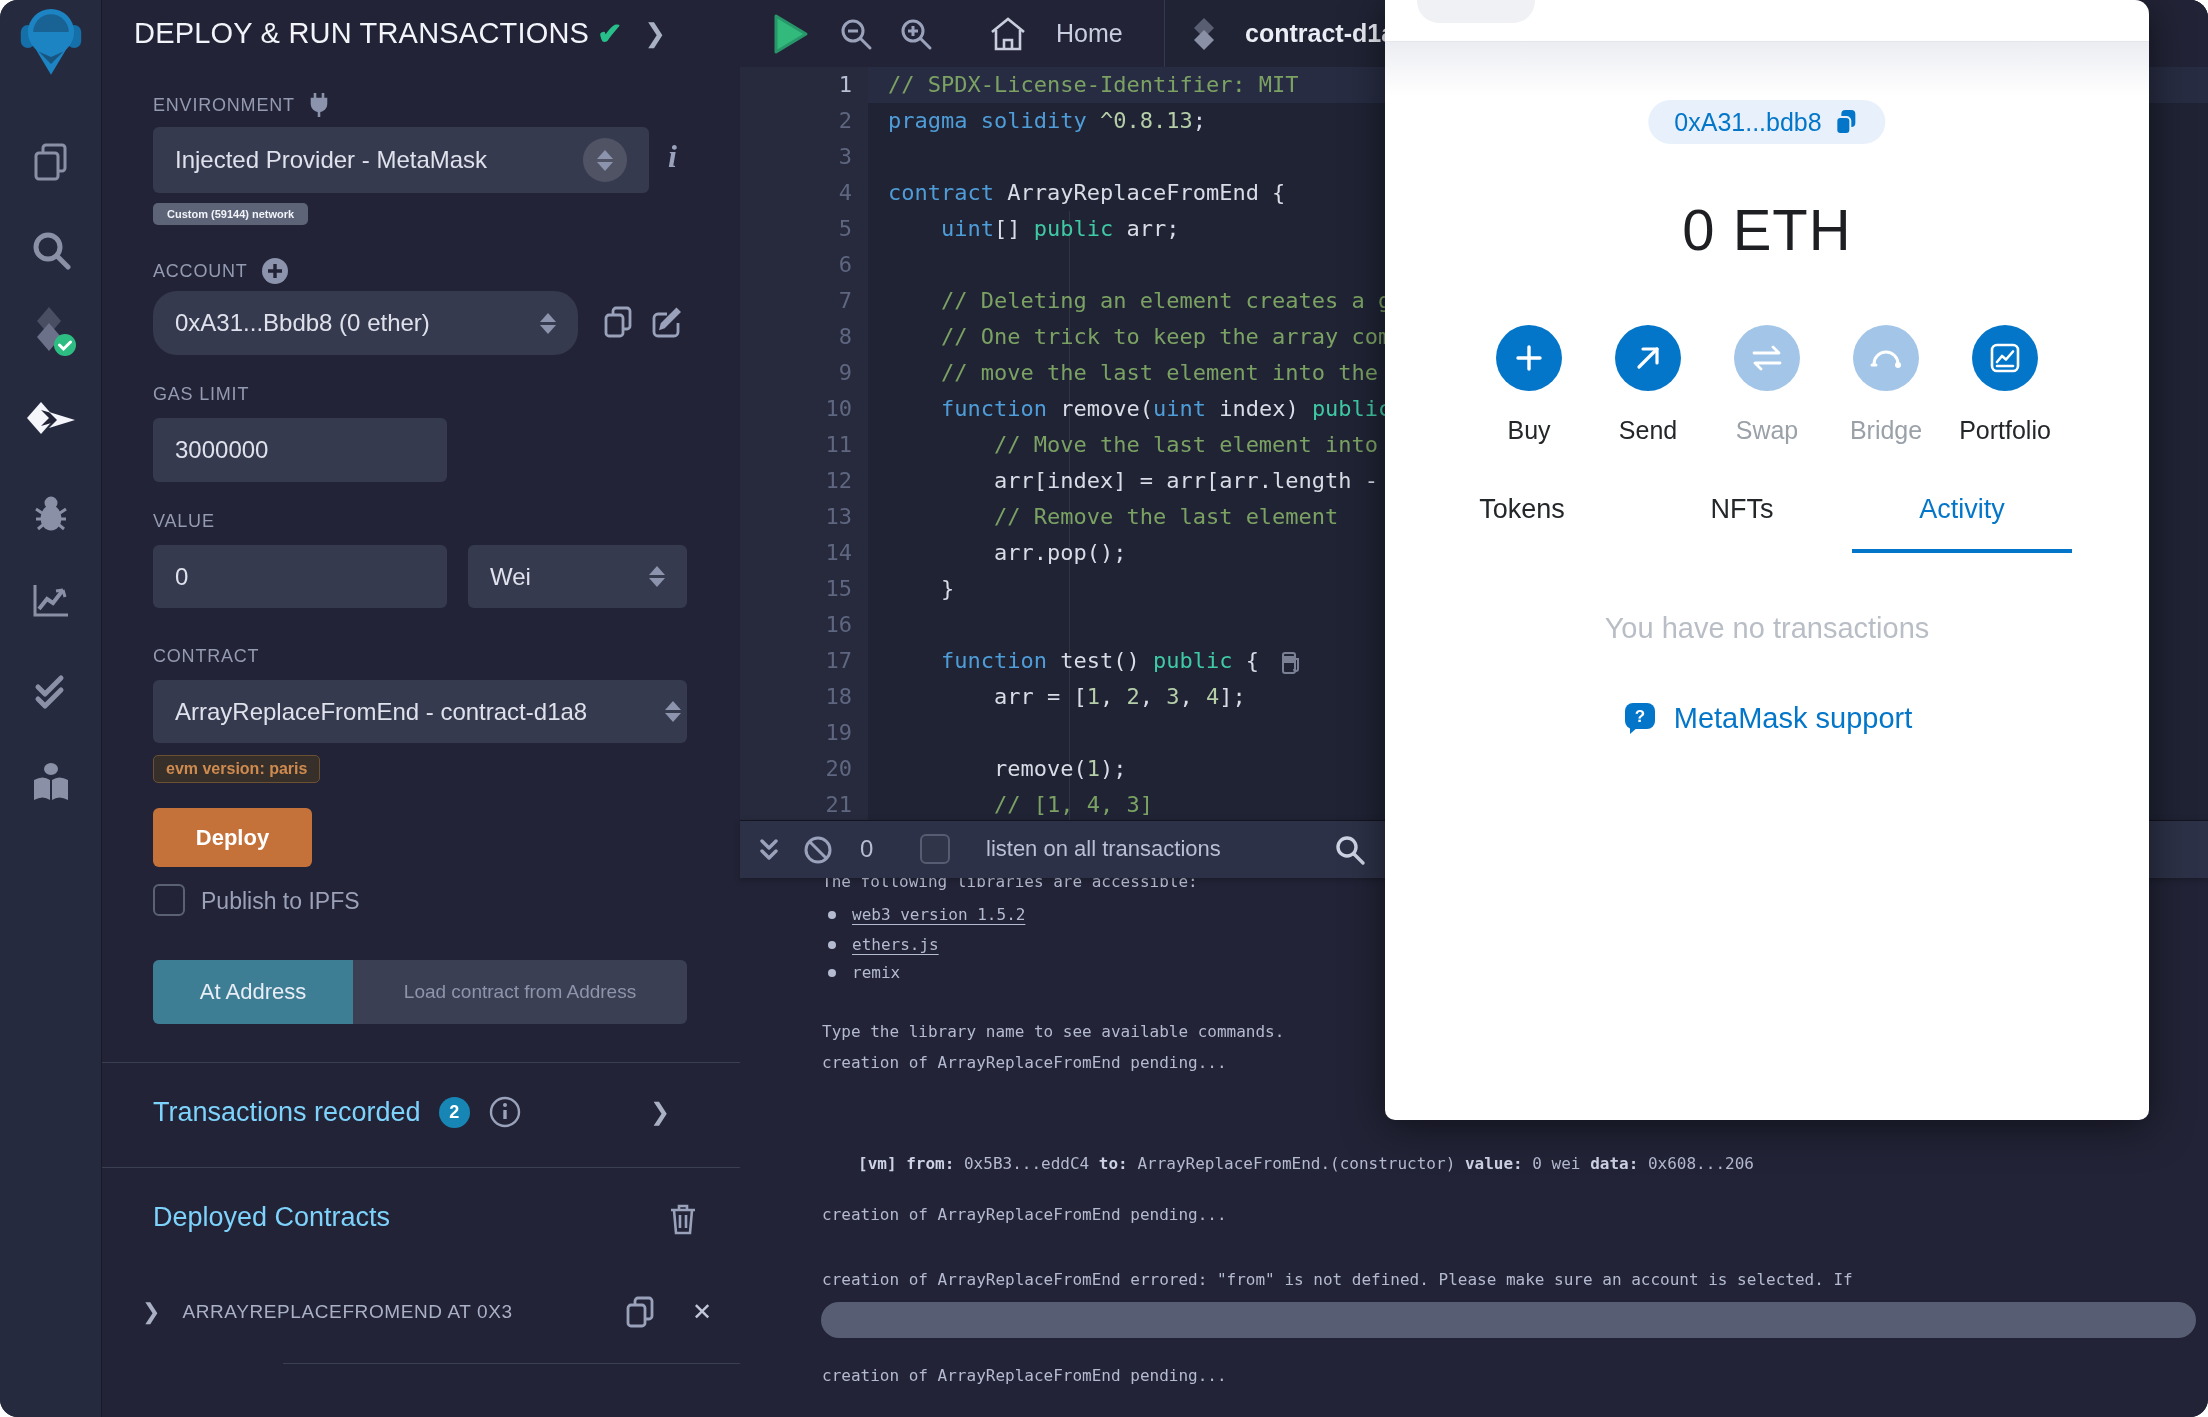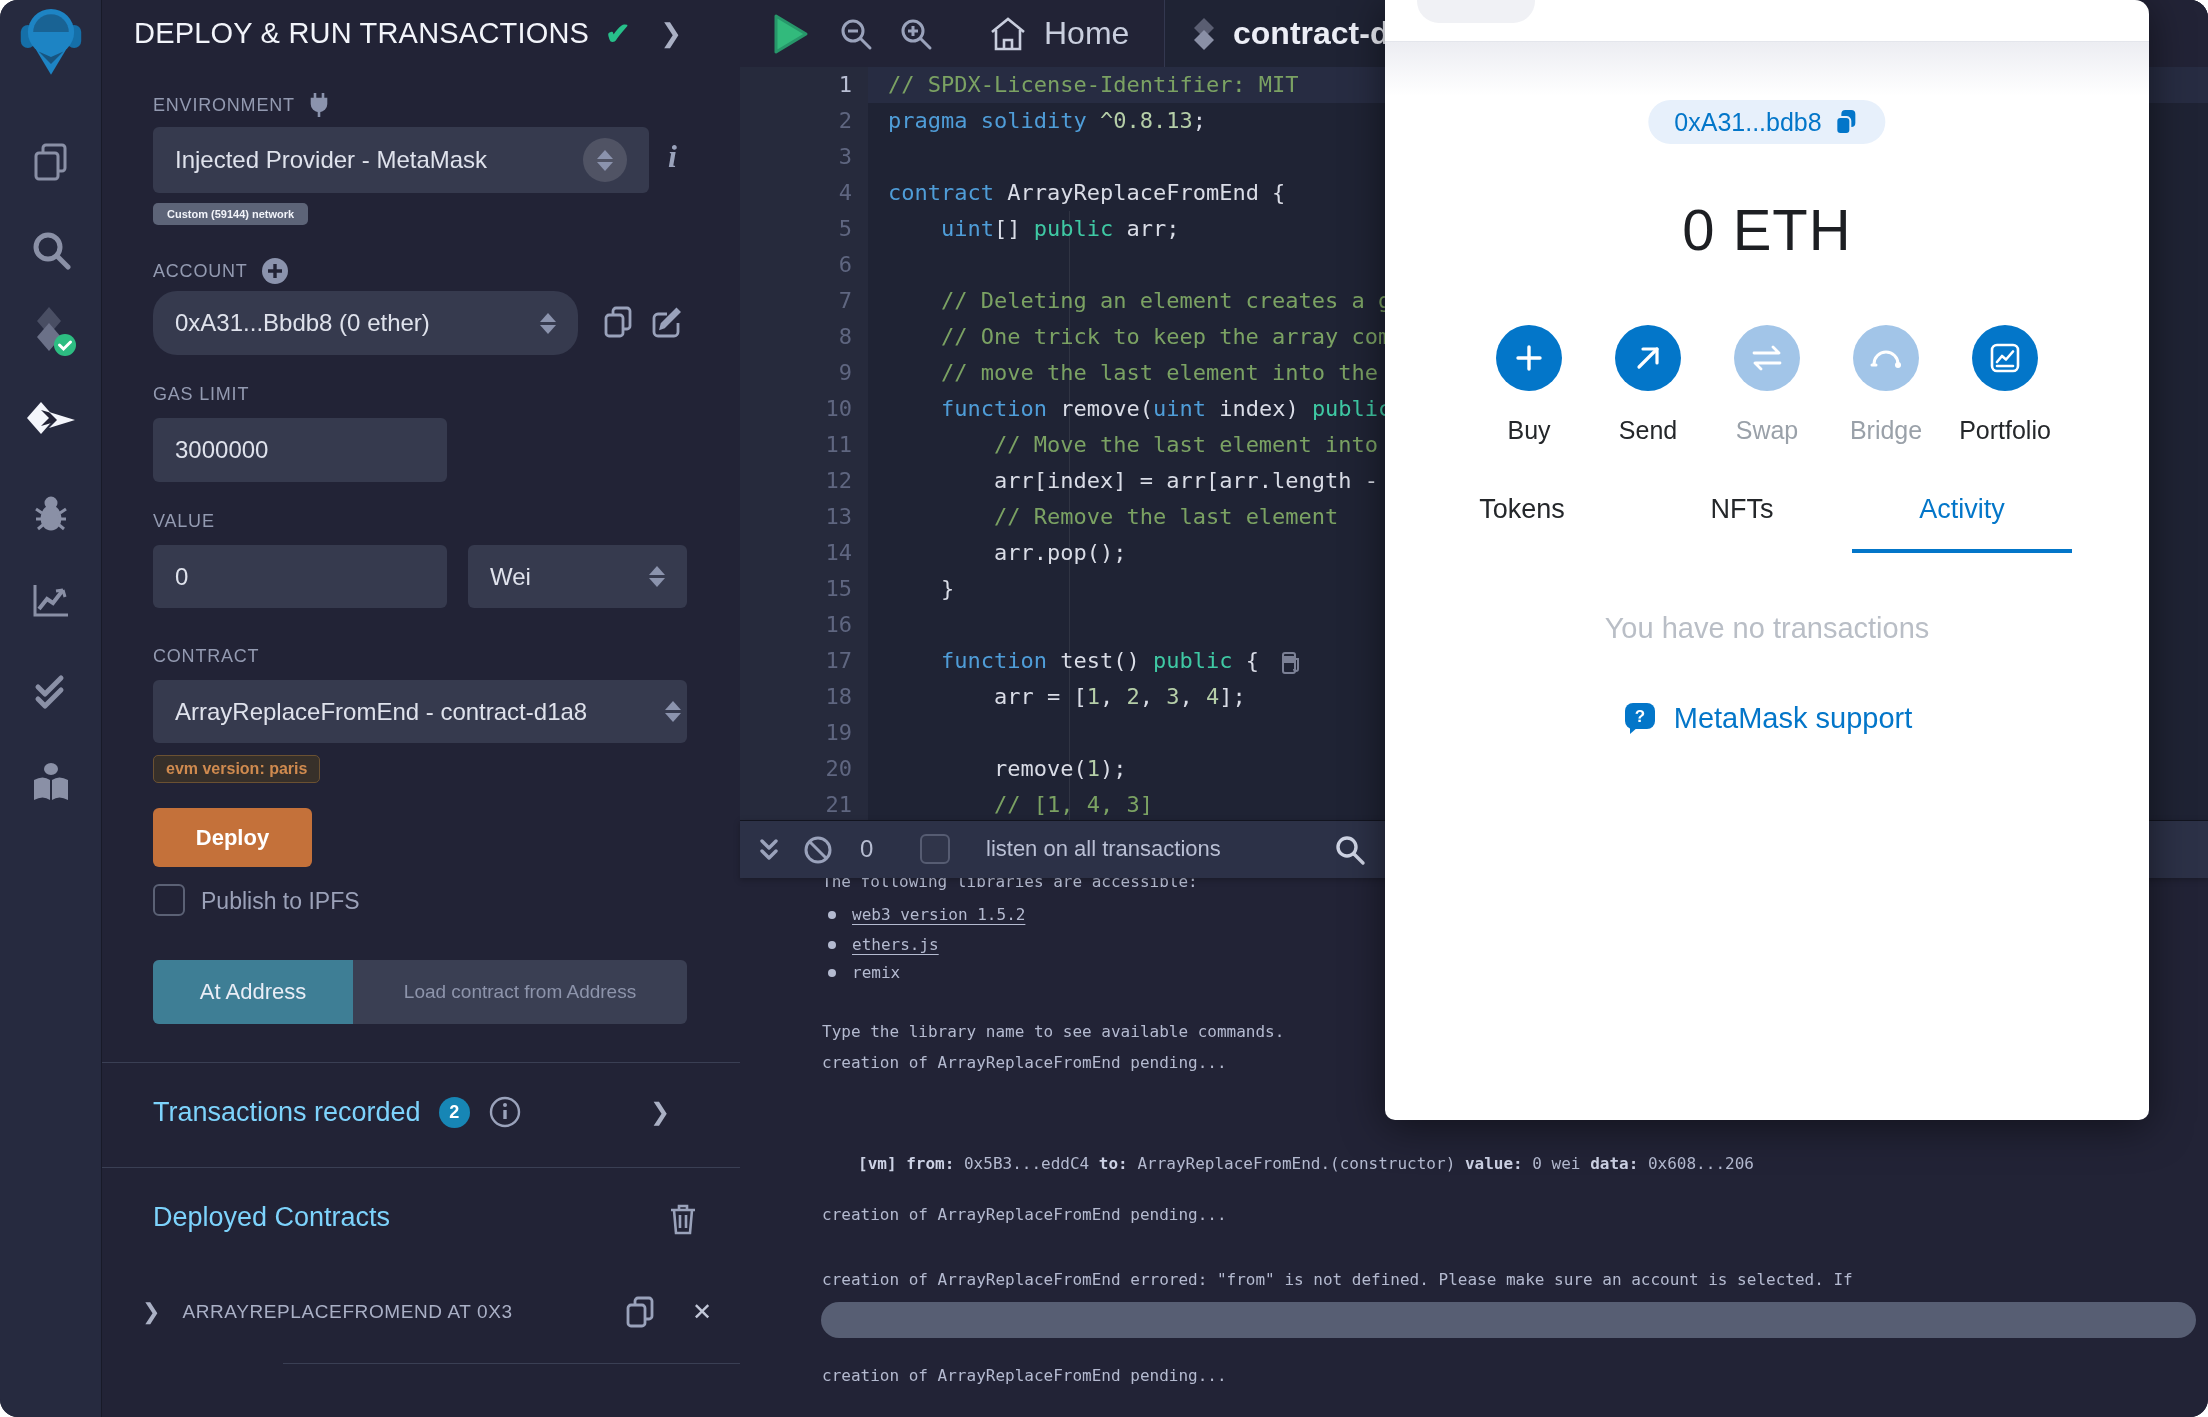--- a/index.html
+++ b/index.html
@@ -7,21 +7,21 @@
   .app{position:relative;width:2208px;height:1417px;background:#222336;border-radius:18px;overflow:hidden;}
   .abs{position:absolute;}
   svg{display:block;}
 
   
   .rail{position:absolute;left:0;top:0;width:101px;height:1417px;background:#262a3f;border-right:1px solid #181a28;}
   .rail-item{position:absolute;left:50%;transform:translateX(-50%);width:64px;height:64px;display:flex;align-items:center;justify-content:center;cursor:pointer;}
 
   
   .panel{position:absolute;left:102px;top:0;width:638px;height:1417px;background:#222336;border-right:1px solid #151724;}
-  .panel-title{position:absolute;left:32px;top:16px;display:flex;align-items:center;gap:16px;}
+  .panel-title{position:absolute;left:32px;top:16px;display:flex;align-items:center;gap:8px;}
   .panel-title .t{font-size:29px;color:#f2f4fa;font-weight:400;letter-spacing:.2px;}
   .panel-title .chk{color:#27c08a;font-size:30px;font-weight:700;}
   .panel-title .chev{color:#aab0c4;font-size:26px;margin-left:14px;}
   .lbl{position:absolute;font-size:18px;letter-spacing:.8px;color:#939ab1;display:flex;align-items:center;gap:12px;}
   .sel,.inp{position:absolute;background:#363a4e;border-radius:6px;color:#dfe2ec;font-size:24px;display:flex;align-items:center;padding:0 22px;box-sizing:border-box;cursor:pointer;}
   .inp{cursor:text;}
   .sel .grow{flex:1;white-space:nowrap;overflow:hidden;}
   .caret-ud{display:flex;flex-direction:column;gap:3px;align-items:center;}
   .caret-ud i{width:0;height:0;border-left:8px solid transparent;border-right:8px solid transparent;display:block;}
   .caret-ud i.up{border-bottom:9px solid #8b93ad;}
@@ -39,21 +39,21 @@
   .sec-title{font-size:27px;color:#7dd3fc;}
   .tx-badge{width:31px;height:31px;border-radius:50%;background:#1786b5;color:#fff;font-size:18px;font-weight:700;display:flex;align-items:center;justify-content:center;}
   .dep-row{position:absolute;left:40px;top:1288px;width:570px;height:48px;display:flex;align-items:center;cursor:pointer;}
   .dep-row .name{font-size:19px;letter-spacing:.6px;color:#aab0c6;margin-left:22px;flex:1;}
   .dep-row .x{color:#c2c7d8;font-size:24px;margin-left:36px;}
   .icon-btn{cursor:pointer;}
 
   
   .editor{position:absolute;left:740px;top:0;width:1468px;height:820px;background:#1f2334;}
   .ed-toolbar{position:absolute;left:0;top:0;width:100%;height:67px;background:#222336;border-bottom:1px solid #171928;display:flex;align-items:center;}
-  .ed-tab{display:flex;align-items:center;gap:16px;height:67px;padding:0 26px;color:#c9cede;font-size:32px;cursor:pointer;}
+  .ed-tab{display:flex;align-items:center;gap:28px;height:67px;padding:0 26px;color:#c9cede;font-size:25px;cursor:pointer;}
   .ed-tab.active{background:#1f2334;border-left:1px solid #343850;color:#eceef6;}
   .gutter{position:absolute;left:0;top:67px;width:128px;height:753px;background:#262a3c;}
   .code-rows{position:absolute;left:0;top:67px;width:100%;height:753px;overflow:hidden;}
   .crow{position:absolute;left:0;width:100%;height:36px;}
   .crow .num{position:absolute;left:0;width:112px;text-align:right;font-family:"DejaVu Sans Mono",monospace;font-size:22px;line-height:36px;color:#5f6680;}
   .crow.cur .num{color:#b9bfd4;}
   .crow .content{position:absolute;left:128px;right:0;height:36px;}
   .crow.cur .content{background:#272c42;}
   .crow .code{position:absolute;left:20px;top:0;white-space:pre;font-family:"DejaVu Sans Mono",monospace;font-size:22px;line-height:36px;}
   .guide{position:absolute;left:201px;top:0;width:1px;height:36px;background:rgba(255,255,255,.08);}

